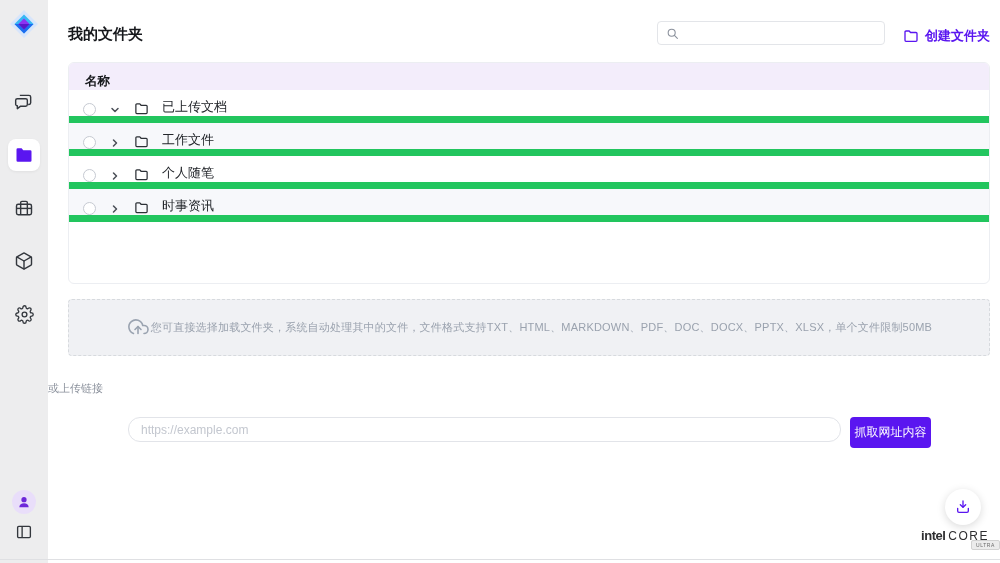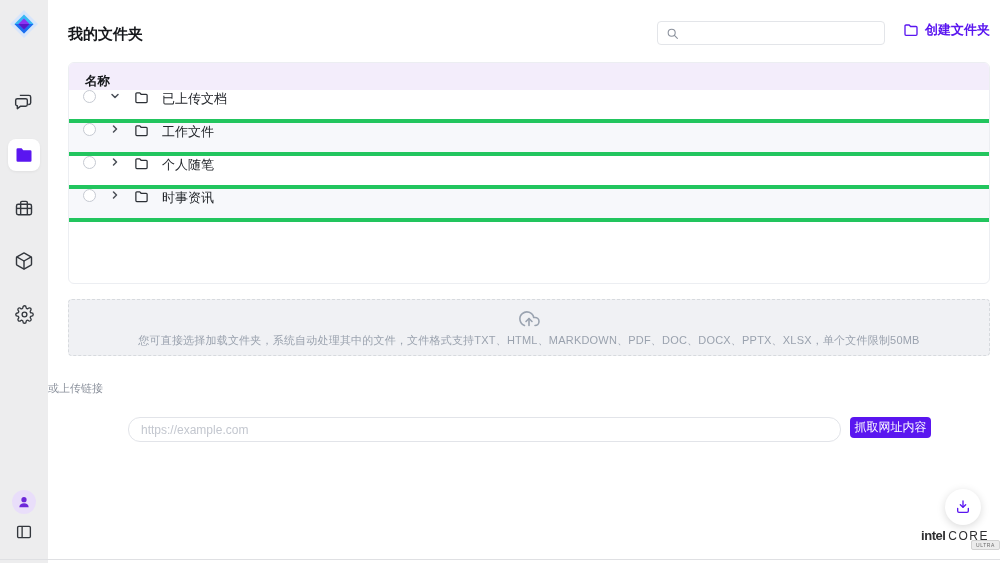--- a/index.html
+++ b/index.html
@@ -12,46 +12,46 @@
   .nav { position:absolute; top:86px; left:0; right:0; display:flex; flex-direction:column; align-items:center; gap:21px; }
   .nav-item { width:32px; height:32px; display:flex; align-items:center; justify-content:center; color:#33373d; cursor:pointer; border-radius:8px; }
   .nav-item.active { background:#fff; box-shadow:0 1px 3px rgba(0,0,0,.06); color:#5a16f0; }
   .nav-bottom { position:absolute; bottom:22px; left:0; right:0; display:flex; flex-direction:column; align-items:center; gap:9px; }
   .avatar { width:24px; height:24px; border-radius:50%; background:#e9defa; display:flex; align-items:center; justify-content:center; cursor:pointer; }
   .panel-btn { color:#33373d; cursor:pointer; display:flex; }
 
   
   .main { position:absolute; left:48px; top:0; right:0; height:100%; background:#fff; }
   .page-title { position:absolute; left:20px; top:25px; font-size:15px; font-weight:700; color:#16181c; }
-  .topbar-right { position:absolute; top:21px; right:10px; display:flex; align-items:flex-start; gap:18px; }
+  .topbar-right { position:absolute; top:21px; right:10px; display:flex; align-items:flex-end; gap:18px; }
   .searchbox { width:228px; height:24px; border:1px solid #e3e5e9; border-radius:4px; background:#fff; display:flex; align-items:center; gap:6px; padding:0 8px; }
   .searchbox input { border:none; outline:none; flex:1; font-size:12px; color:#333; background:transparent; font-family:inherit; }
   .create-btn { display:flex; align-items:center; gap:6px; background:none; border:none; color:#5a16f0; font-size:13px; font-weight:700; cursor:pointer; font-family:inherit; }
 
   
   .card { position:absolute; left:20px; right:10px; top:62px; height:222px; border:1px solid #eceef2; border-radius:6px; background:#fff; overflow:hidden; }
   .thead { height:27px; background:#f3edfb; display:flex; align-items:flex-end; padding:0 16px; font-size:12.5px; font-weight:700; color:#16181c; }
-  .row { height:33px; display:flex; align-items:flex-start; padding:0 14px; gap:13px; font-size:13px; color:#23262b; border-bottom:4px solid #22c55e; cursor:default; }
+  .row { height:33px; display:flex; align-items:flex-end; padding:0 14px; gap:13px; font-size:13px; color:#23262b; border-bottom:7px solid #22c55e; cursor:default; }
   .tbody .row:nth-child(even) { background:#f7f8fb; }
   .cb { width:13px; height:13px; border:1px solid #c6cad2; border-radius:50%; background:#fff; flex-shrink:0; cursor:pointer; }
   .chev { color:#4a4f57; display:flex; cursor:pointer; }
   .chev.right svg { transform:rotate(-90deg); }
   .row-folder-ic { color:#2c3036; display:flex; }
 
   
-  .dropzone { position:absolute; left:20px; right:10px; top:299px; height:57px; background:#f0f1f4; border:1px dashed #d7dade; border-radius:4px; display:flex; flex-direction:column; align-items:center; justify-content:center; gap:1px; cursor:pointer; }
+  .dropzone { position:absolute; left:20px; right:10px; top:299px; height:57px; background:#f0f1f4; border:1px dashed #d7dade; border-radius:4px; display:flex; flex-direction:row; align-items:center; justify-content:center; gap:1px; cursor:pointer; }
   .dropzone .hint { font-size:11px; color:#9aa2ae; letter-spacing:.2px; }
   .cloud { color:#9aa3b0; display:flex; }
 
   
   .divider-label { position:absolute; top:381px; left:0; right:0; text-align:left; font-size:11px; color:#8b919c; }
   .link-row { position:absolute; top:417px; left:80px; right:69px; display:flex; gap:9px; }
   .url-input { flex:1; height:25px; border:1px solid #e2e4e9; border-radius:12px; padding:0 12px; font-size:12px; color:#333; outline:none; font-family:inherit; }
   .url-input::placeholder { color:#c3c7cf; }
-  .fetch-btn { width:81px; height:21px; background:#5a16f0; color:#fff; border:none; border-radius:4px; font-size:12px; cursor:pointer; font-family:inherit; }
+  .fetch-btn { width:81px; height:31px; background:#5a16f0; color:#fff; border:none; border-radius:4px; font-size:12px; cursor:pointer; font-family:inherit; }
 
   
   .fab { position:absolute; top:489px; right:19px; width:36px; height:36px; border-radius:50%; background:#fff; border:none; box-shadow:0 2px 8px rgba(0,0,0,.15); display:flex; align-items:center; justify-content:center; cursor:pointer; color:#5a16f0; }
   .intel { position:absolute; top:528px; right:11px; display:flex; align-items:flex-end; color:#2e2e30; }
   .intel-word { font-weight:700; font-size:13px; letter-spacing:-.5px; }
   .core-word { font-size:12px; letter-spacing:1.5px; margin-left:3px; text-transform:uppercase; position:relative; }
   .intel-badge { position:absolute; right:0; top:540px; font-size:5px; background:#ececec; border:1px solid #d2d2d2; border-radius:2px; padding:1px 4px; color:#6a6a6a; letter-spacing:.6px; text-transform:uppercase; }
   .window-edge { position:absolute; left:0; right:0; bottom:3px; height:1px; background:#dfe0e3; }
 
   svg { display:block; }

